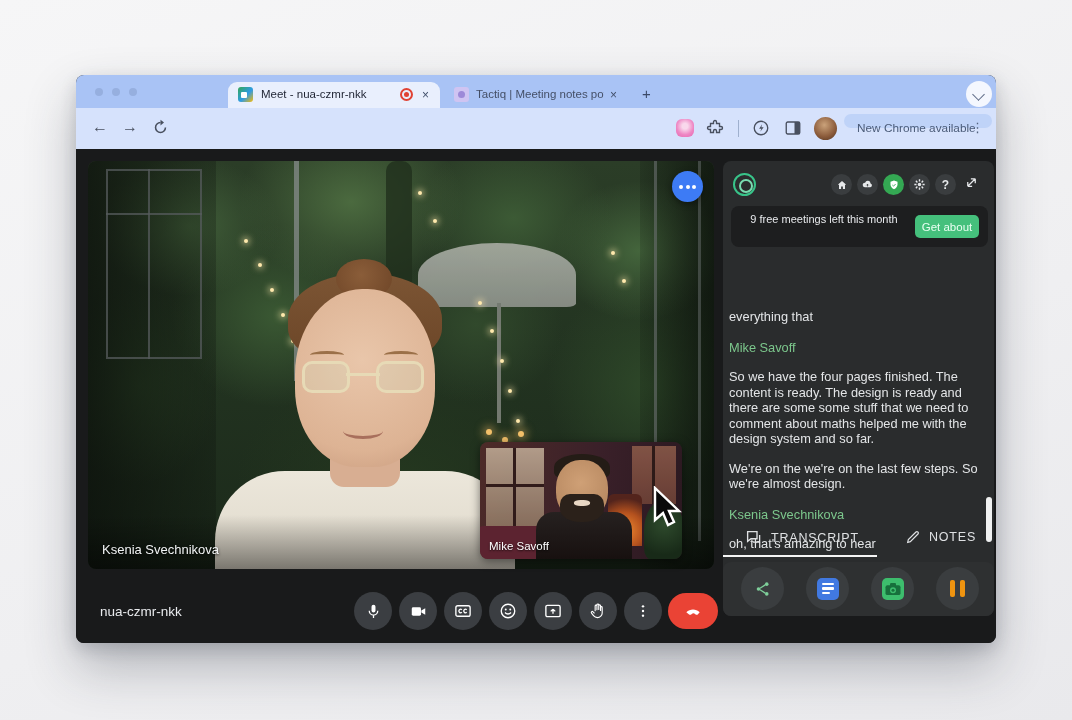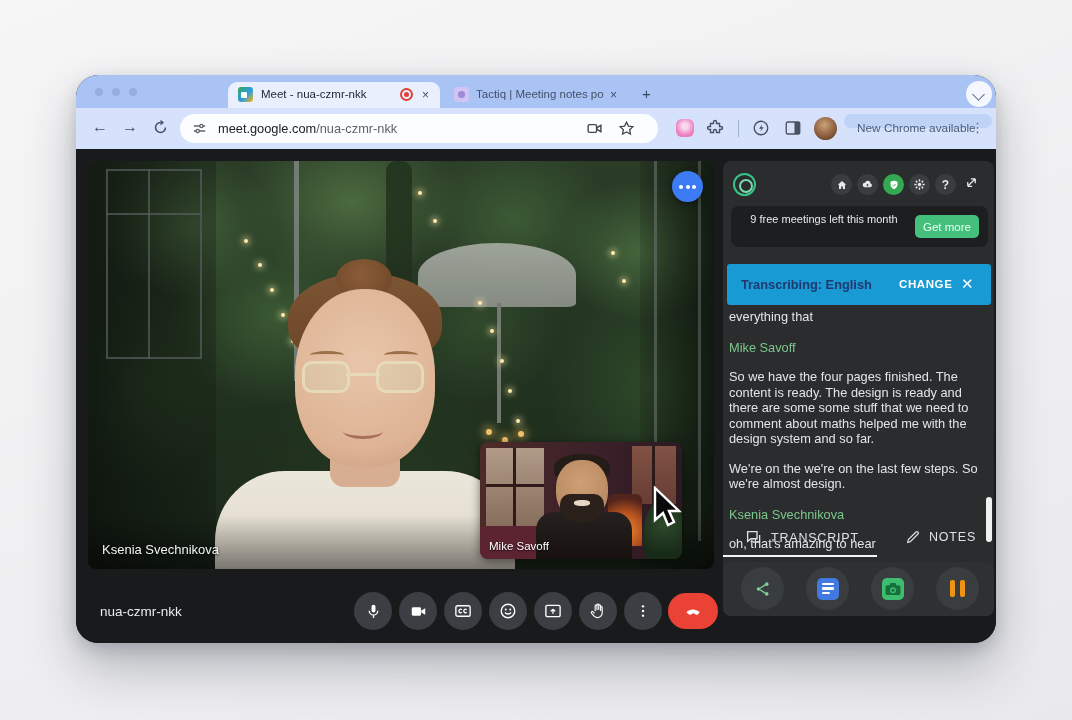--- a/index.html
+++ b/index.html
@@ -1,21 +1,21 @@
 <!DOCTYPE html>
 <html><head>
 <meta charset="utf-8">
 <style>
   * { margin:0; padding:0; box-sizing:border-box; }
   html,body { width:1072px; height:720px; overflow:hidden; }
   body { font-family:"Liberation Sans", sans-serif; background:linear-gradient(160deg,#f6f6f7 0%,#efeff1 60%,#e9e9ec 100%); position:relative; }
   .abs { position:absolute; }
 
   
-  .bwindow { left:76px; top:75px; width:920px; height:568px; border-radius:22px;
+  .bwindow { left:76px; top:75px; width:920px; height:568px; border-radius:8px;
     box-shadow:0 24px 50px rgba(40,45,60,.30), 0 6px 16px rgba(40,45,60,.18); overflow:hidden; background:#1a1b1d; }
 
   
   .tabstrip { left:0; top:0; width:100%; height:33px; background:#a9c3f5; }
   .tdot { width:8px; height:8px; border-radius:50%; background:#96afdf; top:13px; }
   .tab-active { left:152px; top:7px; width:212px; height:26px; background:#e9effd; border-radius:9px 9px 0 0; }
   .tab-title { font-size:11.5px; color:#1f2433; top:6px; white-space:nowrap; overflow:hidden; }
   .favicon { width:15px; height:15px; border-radius:3px; top:5px; }
   .fav-meet { background:linear-gradient(135deg,#34a853 0%,#2e9be6 55%,#fbbc04 100%); }
   .fav-meet::after { content:""; position:absolute; left:3px; top:4.5px; width:6px; height:6px; background:#fff; border-radius:1px; }
@@ -170,35 +170,20 @@
   </div>
 
   <div class="abs toolbar">
     <div class="abs navg" style="left:16px">←</div>
     <div class="abs navg" style="left:46px">→</div>
     <svg class="abs" style="left:76px; top:11px" width="17" height="17" viewBox="0 0 24 24">
         <path d="M12 5a7 7 0 1 0 7 7" fill="none" stroke="#49505f" stroke-width="2.2"></path>
         <path d="M12 1l5 4-5 4z" fill="#49505f"></path>
       </svg>
 
-    <div class="abs urlpill">
-      <svg class="abs tuneic" width="15" height="15" viewBox="0 0 24 24">
-          <path d="M3 8h10m4 0h4M3 16h4m4 0h10" stroke="#5f6368" stroke-width="2.4" fill="none"></path>
-          <circle cx="15" cy="8" r="2.6" fill="none" stroke="#5f6368" stroke-width="2"></circle>
-          <circle cx="9" cy="16" r="2.6" fill="none" stroke="#5f6368" stroke-width="2"></circle>
-        </svg>
-      <div class="abs urltext"><span>meet.google.com</span><span class="urlpath">/nua-czmr-nkk</span></div>
-      <svg class="abs pill-ic" style="left:406px" width="17" height="17" viewBox="0 0 24 24">
-          <rect x="3" y="6.5" width="12" height="11" rx="2" fill="none" stroke="#444746" stroke-width="2"></rect>
-          <path d="M15 11l6-3.5v9L15 13z" fill="none" stroke="#444746" stroke-width="2"></path>
-        </svg>
-      <svg class="abs pill-ic" style="left:438px" width="17" height="17" viewBox="0 0 24 24">
-          <path d="M12 3l2.7 5.6 6.3.8-4.6 4.3 1.2 6.1L12 16.9 6.4 19.8l1.2-6.1L3 9.4l6.3-.8z" fill="none" stroke="#444746" stroke-width="1.8"></path>
-        </svg>
-    </div>
 
     <div class="abs ext-pink"></div>
     <svg class="abs" style="left:630px; top:11px" width="18" height="18" viewBox="0 0 24 24">
         <path d="M10 4a2 2 0 0 1 4 0v2h4v4h2a2 2 0 0 1 0 4h-2v4h-4v-2a2 2 0 0 0-4 0v2H6v-4H4a2 2 0 0 1 0-4h2V6h4z" fill="none" stroke="#49505f" stroke-width="1.8"></path>
       </svg>
     <div class="abs extdiv"></div>
     <svg class="abs" style="left:676px; top:11px" width="18" height="18" viewBox="0 0 24 24">
         <circle cx="12" cy="12" r="9" fill="none" stroke="#49505f" stroke-width="1.8"></circle>
         <path d="M13.5 7l-4 6h3l-1.5 4 4.5-6h-3z" fill="#49505f"></path>
       </svg>
@@ -380,28 +365,23 @@
         <span style="color:#e6e8ea; font-size:12px; font-weight:bold">?</span>
       </div>
       <div class="abs" style="left:241px; top:14px">
         <svg width="15" height="15" viewBox="0 0 24 24">
             <path d="M6 18L18 6M18 6h-7M18 6v7M6 18h7M6 18v-7" stroke="#e6e8ea" stroke-width="2" fill="none"></path>
           </svg>
       </div>
 
       <div class="abs quota">
         <div class="abs txt">9 free meetings left this month</div>
-        <div class="abs getmore">Get more</div>
-      </div>
-
-      <div class="abs bluebar">
-        <div class="abs t1">Transcribing: English</div>
-        <div class="abs chg">CHANGE</div>
-        <div class="abs bx">✕</div>
-      </div>
+        <div class="abs getmore">Get about</div>
+      </div>
+
 
       <div class="abs transcript">
         <p class="first">everything that</p>
         <div class="speaker">Mike Savoff</div>
         <p>So we have the four pages finished. The content is ready. The design is ready and there are some some stuff that we need to comment about maths helped me with the design system and so far.</p>
         <p>We're on the we're on the last few steps. So we're almost design.</p>
         <div class="speaker">Ksenia Svechnikova</div>
         <p>oh, that's amazing to hear</p>
       </div>
 

